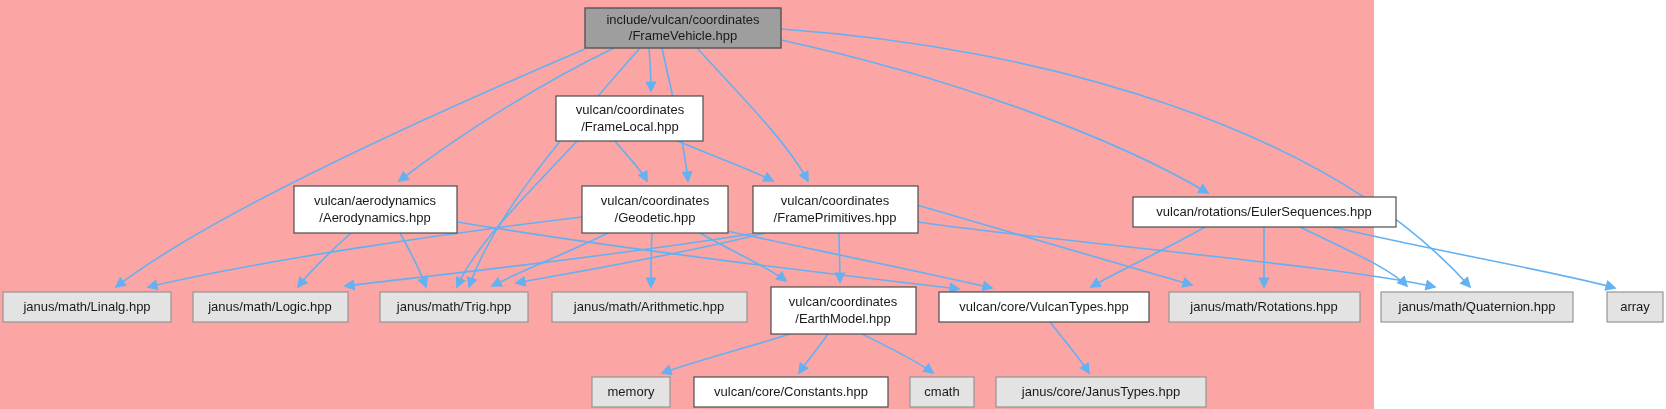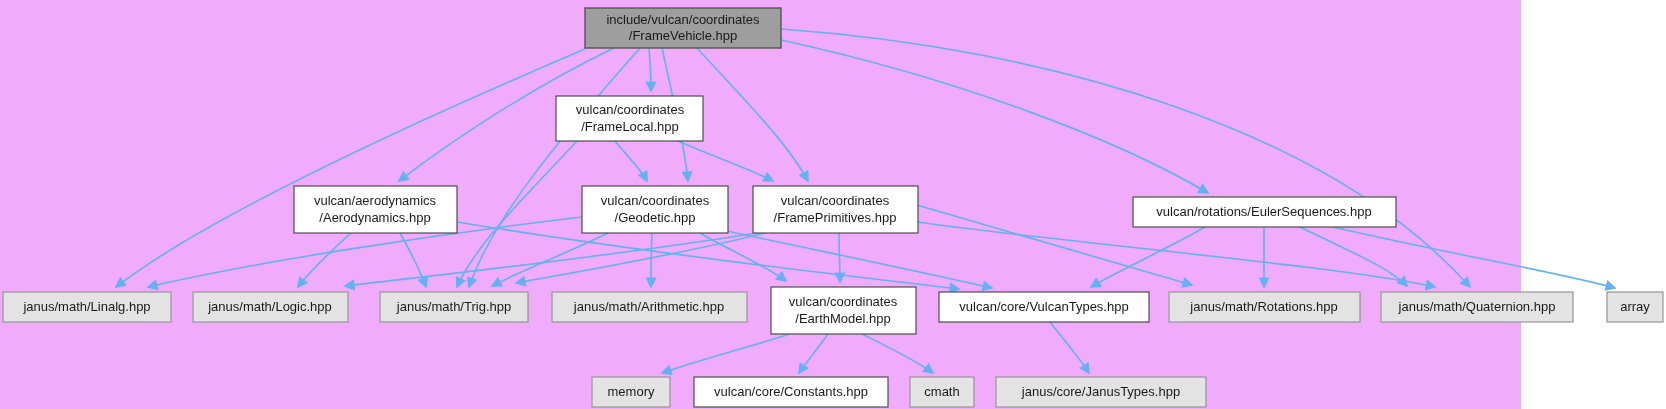--- a/index.html
+++ b/index.html
@@ -1,17 +1,17 @@
 <!DOCTYPE html>
 <html><head>
 <meta charset="utf-8">
 <style>
   html,body{margin:0;padding:0;background:#ffffff;}
   body{font-family:"Liberation Sans","DejaVu Sans",sans-serif;}
-  .graph-wrap{position:relative;width:1521px;height:409px;background:#f0abfc;}
+  .graph-wrap{position:relative;width:1374px;height:409px;background:#fca5a5;}
   svg{display:block;}
   .edge{fill:none;stroke:#63b1f2;stroke-width:1.6;}
   .node rect{cursor:pointer;}
   .node text{font-size:13px;fill:#1a1a1a;text-anchor:middle;cursor:pointer;}
   .root-box{fill:#9e9e9e;stroke:#555555;stroke-width:1.4;}
   .white-box{fill:#ffffff;stroke:#4d4d4d;stroke-width:1.2;}
   .gray-box{fill:#e3e3e3;stroke:#959595;stroke-width:1.2;}
 </style>
 </head>
 <body>

